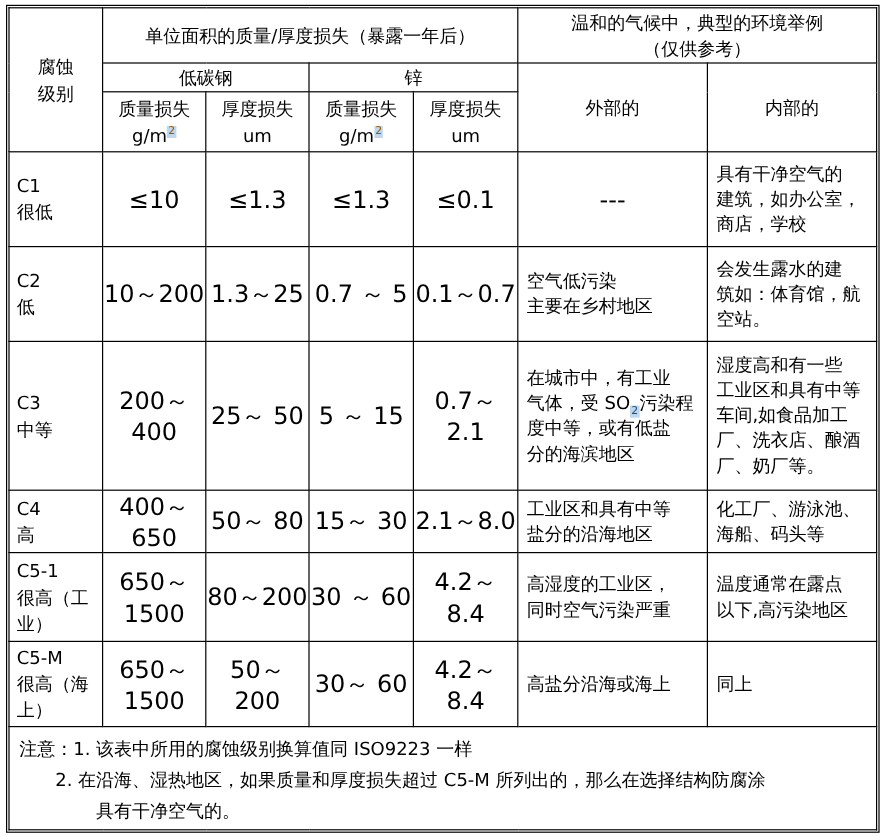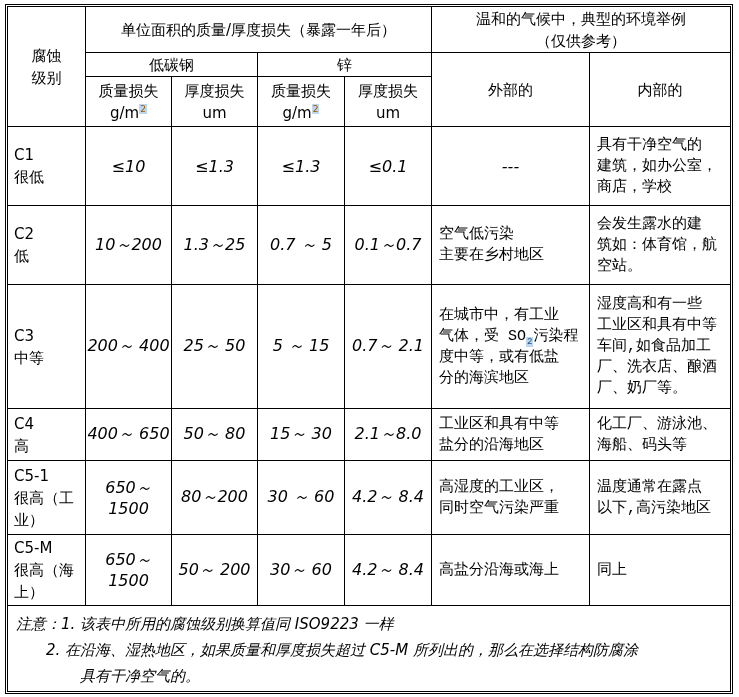--- a/index.html
+++ b/index.html
@@ -10,33 +10,33 @@
   }
   .wrap { position:absolute; left:5px; top:4px; }
   .outer { border:1px solid #000; padding:1px; display:inline-block; background:#fff; }
   table { border-collapse:collapse; table-layout:fixed; }
   td {
     border:1px solid #000; font-size:15px; vertical-align:middle;
     overflow:hidden; padding:0;
   }
   .hc { text-align:center; line-height:22px; }
   td.cat { padding:2px 2px 2px 6px; line-height:22px; white-space:pre-line; vertical-align:middle; }
-  td.num { text-align:center; font-size:16px;font-style:italic; }
-  td.txt { padding:2px 7px; line-height:21px; white-space:pre-line;font-family:Liberation Mono, monospace; }
+  td.num { text-align:center; font-size:20px; }
+  td.txt { padding:2px 7px; line-height:21px; white-space:pre-line; }
   .pre { white-space:pre-line;margin-top:39px; }
   .fsup {
     font-size:9px; vertical-align:super; line-height:0;
     color:#9c5700; background:#bdd7ee; padding:0 1px;
   }
   .fsub {
     font-size:9px; vertical-align:sub; line-height:0;
     color:#1f4e79; background:#bdd7ee; padding:0 1px;
   }
   td.notes { vertical-align:top; padding:5px 8px 2px 8px; line-height:26px; font-size:15px; }
-  .nline { white-space:nowrap;font-style:italic; }
+  .nline { white-space:nowrap; }
   .n2 { margin-left:30px; }
   .n3 { margin-left:64px; }
 </style>
 </head>
 <body>
 
 <div class="wrap">
 <div class="outer">
 <table>
   <colgroup>

